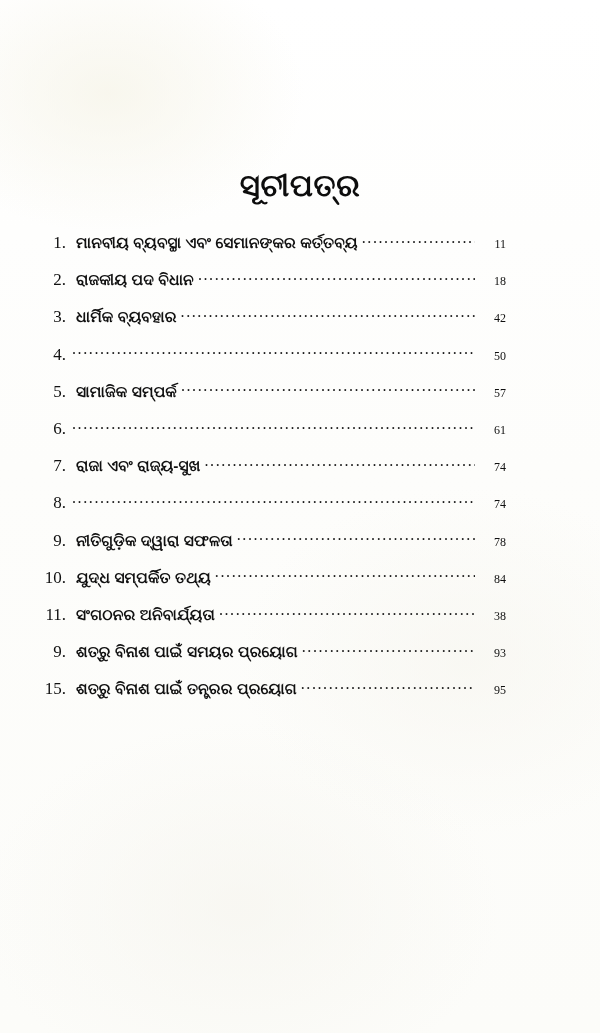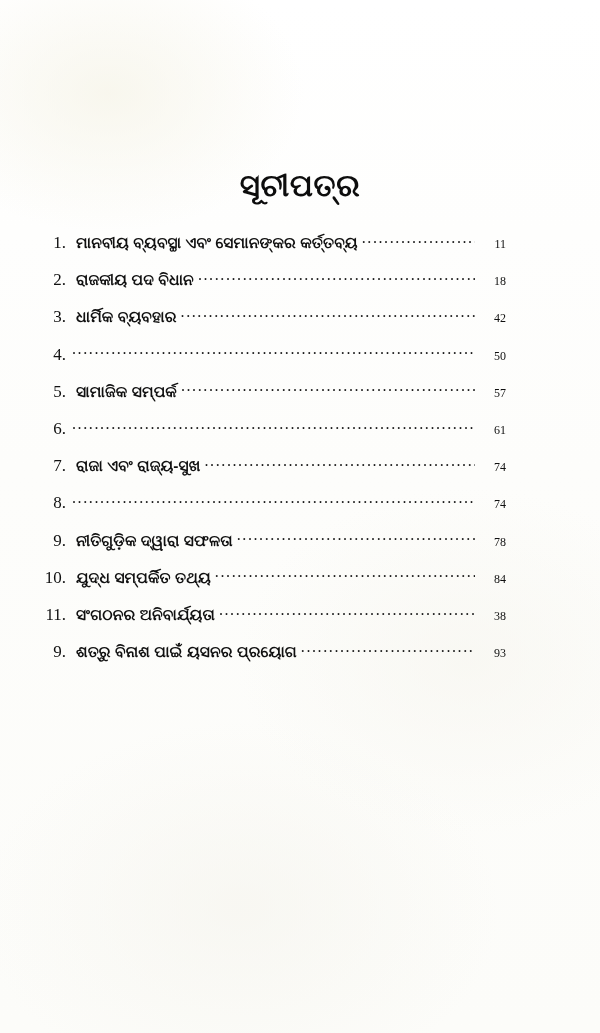--- a/index.html
+++ b/index.html
@@ -181,18 +181,24 @@
         <span class="entry-page">84</span>
       </li>
       <li class="toc-entry">
         <span class="entry-num">11.</span>
         <span class="entry-title">ସଂଗଠନର ଅନିବାର୍ଯ୍ୟତା</span>
         <span class="entry-leader"></span>
         <span class="entry-page">38</span>
       </li>
       <li class="toc-entry">
         <span class="entry-num">9.</span>
-        <span class="entry-title">ଶତ୍ରୁ ବିନାଶ ପାଇଁ ୟସନର ପ୍ରୟୋଗ</span>
+        <span class="entry-title">ଶତ୍ରୁ ବିନାଶ ପାଇଁ ସମୟର ପ୍ରୟୋଗ</span>
         <span class="entry-leader"></span>
         <span class="entry-page">93</span>
+      </li>
+      <li class="toc-entry">
+        <span class="entry-num">15.</span>
+        <span class="entry-title">ଶତ୍ରୁ ବିନାଶ ପାଇଁ ତନ୍ତ୍ରର ପ୍ରୟୋଗ</span>
+        <span class="entry-leader"></span>
+        <span class="entry-page">95</span>
       </li>
     </ul>
 </div>
 
 </body></html>

